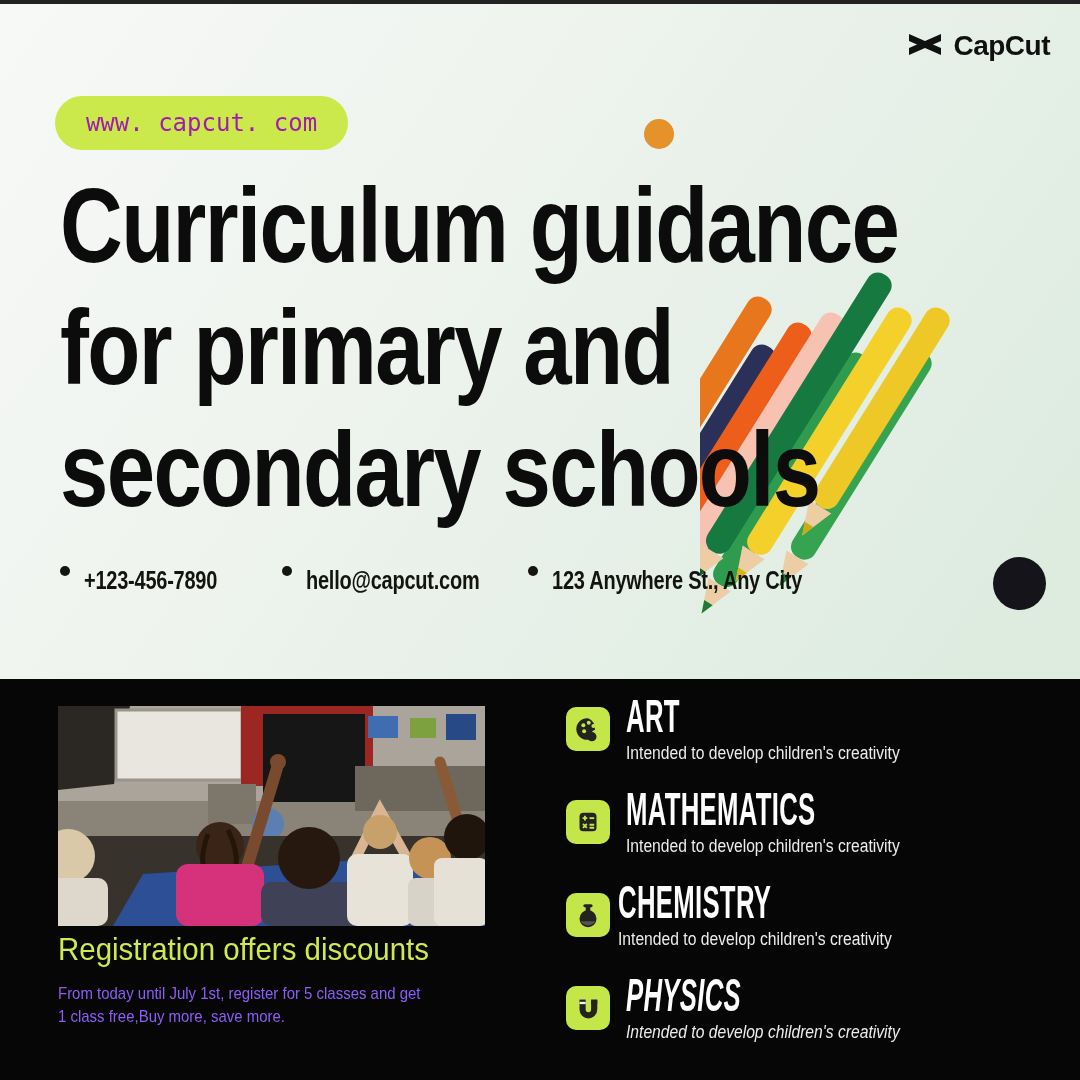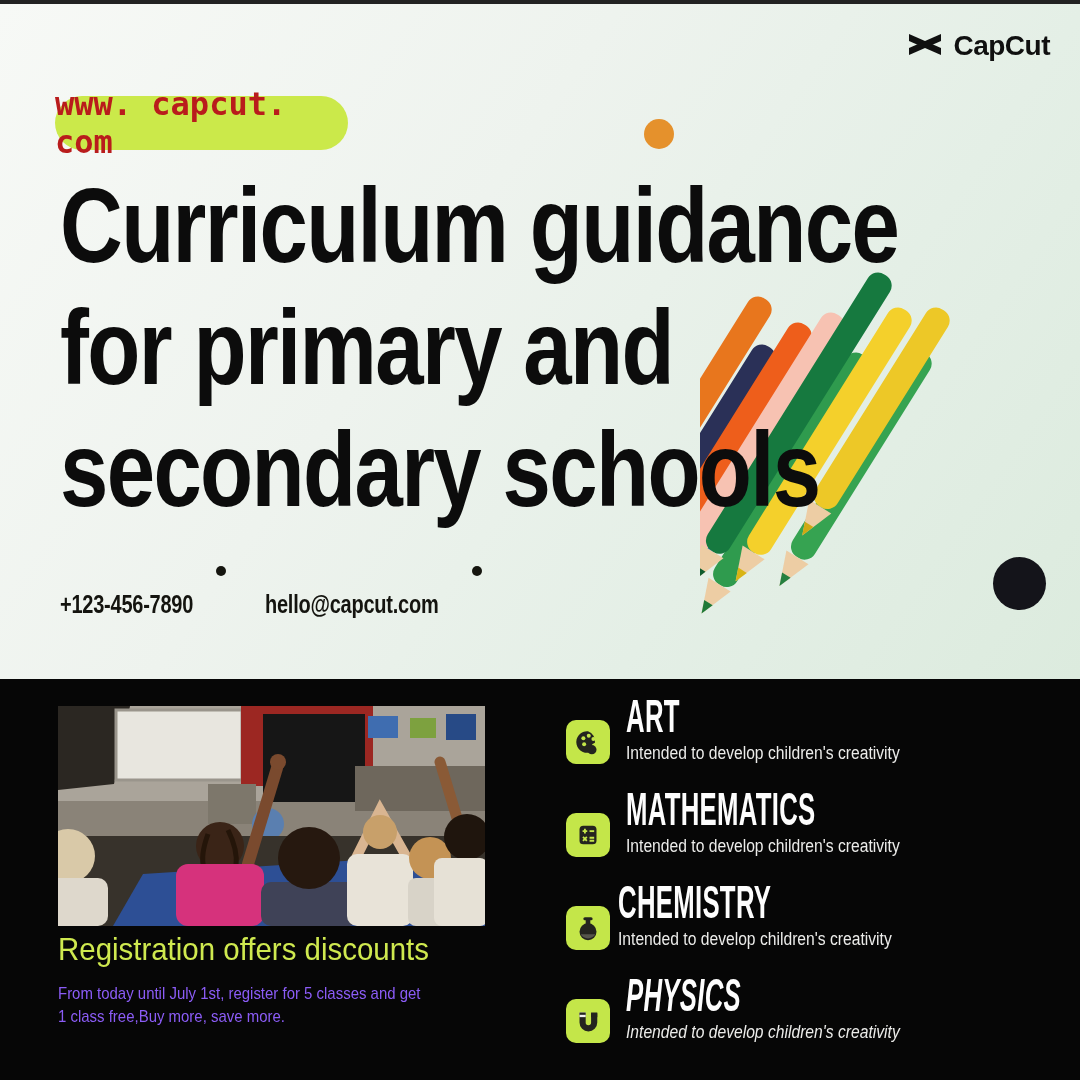--- a/index.html
+++ b/index.html
@@ -14,57 +14,57 @@
     position:absolute; left:0; top:0; width:1080px; height:675px;
     background:linear-gradient(125deg,#f7f9f6 0%, #eef3ee 40%, #e4efe6 70%, #dcebde 100%);
   }
   .logo { position:absolute; top:26px; right:30px; display:flex; align-items:center; gap:9px; z-index:5; }
   .logo-text { font-size:28px; font-weight:bold; color:#101010; letter-spacing:-0.5px; }
   .website-pill {
     position:absolute; left:55px; top:92px; width:293px; height:54px;
     background:#cbe94a; border-radius:28px; display:flex; align-items:center; justify-content:center;
     z-index:5;
   }
-  .website-pill span { font-family:"DejaVu Sans Mono", monospace; font-size:32px; color:#b91c1c;font-weight:bold; }
+  .website-pill span { font-family:"DejaVu Sans Mono", monospace; font-size:24px; color:#a21caf; }
   .orange-dot { position:absolute; left:644px; top:115px; width:30px; height:30px; border-radius:50%; background:#e5912c; z-index:4; }
   .black-dot { position:absolute; left:993px; top:553px; width:53px; height:53px; border-radius:50%; background:#14141a; z-index:4; }
 
   .headline { position:absolute; left:60px; top:160px; z-index:3; }
   .headline .hl {
     display:block; font-size:106px; line-height:122px; font-weight:bold;
     color:#0c0c0c; letter-spacing:-2px; white-space:nowrap;
     transform:scaleX(0.82); transform-origin:0 50%;
   }
 
   .pencils { position:absolute; left:700px; top:256px; width:385px; height:405px; z-index:2; }
 
-  .contact-item { position:absolute; top:562px; display:flex; align-items:flex-end; gap:14px; z-index:3;flex-direction:column; }
+  .contact-item { position:absolute; top:562px; display:flex; align-items:flex-start; gap:14px; z-index:3; }
   .contact-item .bullet { width:10px; height:10px; border-radius:50%; background:#15150f; flex:0 0 auto; }
   .contact-item .ct {
     font-size:25px; font-weight:bold; color:#14140f; letter-spacing:-0.3px; white-space:nowrap;
     transform:scaleX(0.8); transform-origin:0 50%;
   }
   .contact-phone { left:60px; }
-  .contact-email { left:265px; }
+  .contact-email { left:282px; }
   .contact-address { left:528px; }
 
   
   .bottom-section { position:absolute; left:0; top:675px; width:1080px; height:405px; background:#060606; }
   .photo-frame { position:absolute; left:58px; top:27px; width:427px; height:220px; overflow:hidden; background:#3a352e; }
   .offer-title {
     position:absolute; left:58px; top:252px; font-size:32px; color:#cfe94f;
     white-space:nowrap; transform:scaleX(0.92); transform-origin:0 0; letter-spacing:0;
   }
   .offer-desc { position:absolute; left:58px; top:303px; color:#8b5cf6; }
   .offer-desc .dl {
     display:block; font-size:17px; line-height:23px; white-space:nowrap;
     transform:scaleX(0.88); transform-origin:0 0;
   }
 
-  .subject-item { position:absolute; left:566px; display:flex; align-items:flex-end; gap:16px; }
+  .subject-item { position:absolute; left:566px; display:flex; align-items:center; gap:16px; }
   .subject-icon-box {
     width:44px; height:44px; border-radius:10px; background:#c4e649;
     display:flex; align-items:center; justify-content:center; flex:0 0 auto;
   }
   .subject-text { display:flex; flex-direction:column; }
   .subject-title {
     font-size:46px; line-height:44px; font-weight:bold; color:#fdfdfd; white-space:nowrap;
     transform:scaleX(0.56); transform-origin:0 0; letter-spacing:0.5px;
   }
   .subject-desc {
@@ -163,20 +163,24 @@
       </svg>
     </div>
 
     <div class="contact-item contact-phone">
       <span class="bullet"></span>
       <span class="ct">+123-456-7890</span>
     </div>
     <div class="contact-item contact-email">
       <span class="bullet"></span>
       <span class="ct">hello@capcut.com</span>
+    </div>
+    <div class="contact-item contact-address">
+      <span class="bullet"></span>
+      <span class="ct">123 Anywhere St., Any City</span>
     </div>
 
     <div class="black-dot"></div>
   </div>
 
   <div class="bottom-section">
 
     <div class="photo-frame">
       <svg width="427" height="220" viewBox="0 0 427 220">
         <rect x="0" y="0" width="427" height="130" fill="#aaa49a"></rect>

